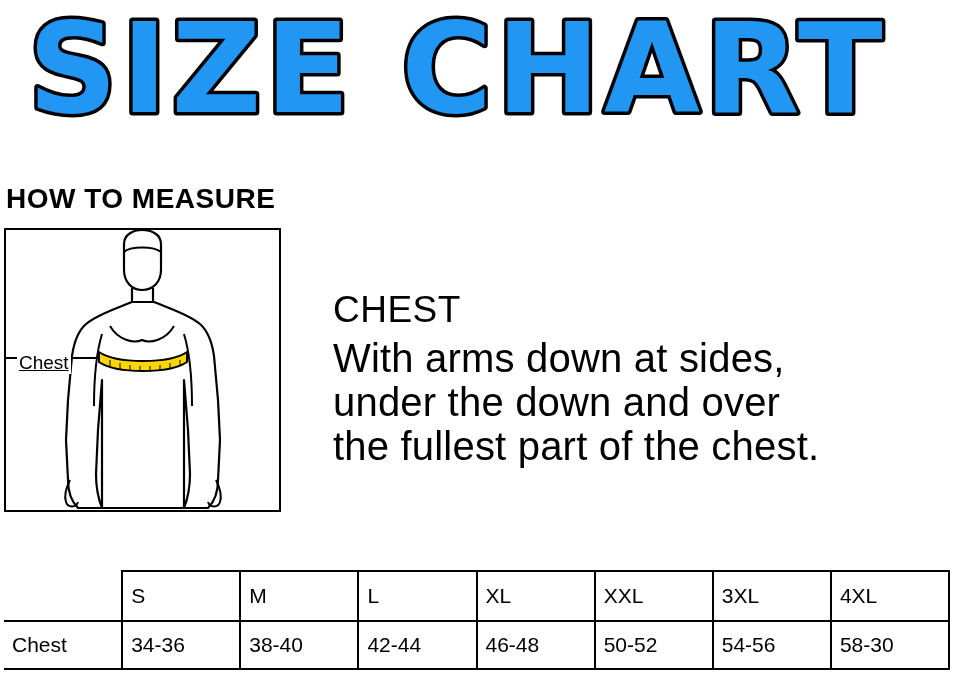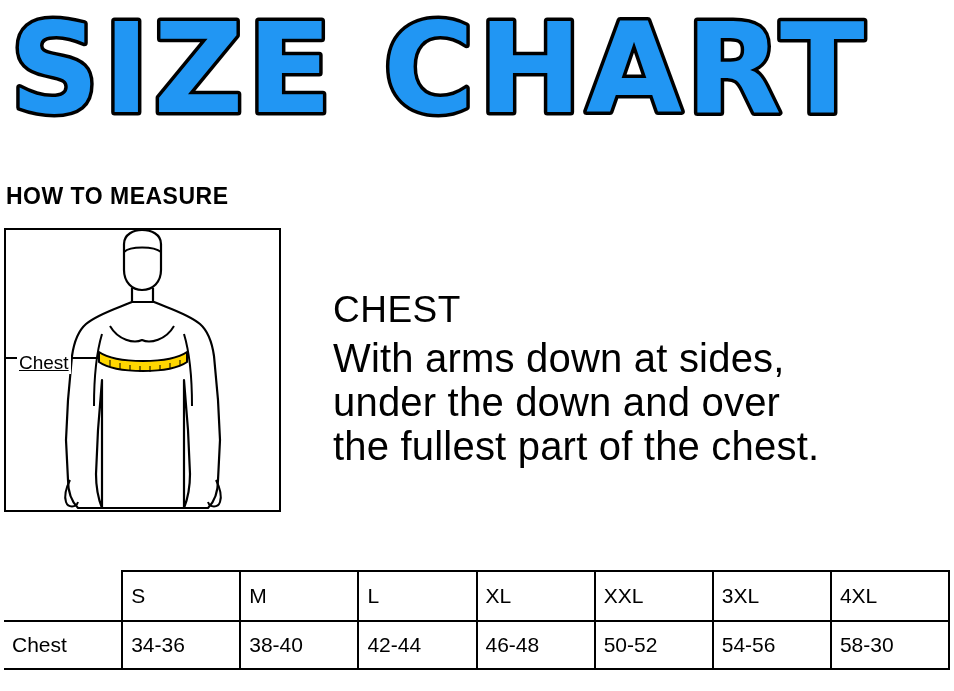--- a/index.html
+++ b/index.html
@@ -12,21 +12,21 @@
     height: 691px;
     position: relative;
     font-family: "Liberation Sans", sans-serif;
     color: #000000;
     overflow: hidden;
   }
 
   
   #title-area {
     position: absolute;
-    left: 0;
+    left: 18px;
     top: 0;
     width: 772px;
     height: 150px;
   }
   #title-svg {
     display: block;
   }
   #title-text {
     font-family: "DejaVu Sans", sans-serif;
     font-weight: bold;
@@ -39,21 +39,21 @@
     stroke-linejoin: round;
   }
 
   
   #how-to-measure {
     position: absolute;
     left: 6px;
     top: 183px;
     font-family: "Liberation Sans", sans-serif;
     font-weight: bold;
-    font-size: 23px;
+    font-size: 28px;
     letter-spacing: 0.5px;
     color: #000000;
     white-space: nowrap;
   }
 
   
   #figure-box {
     position: absolute;
     left: 4px;
     top: 228px;

